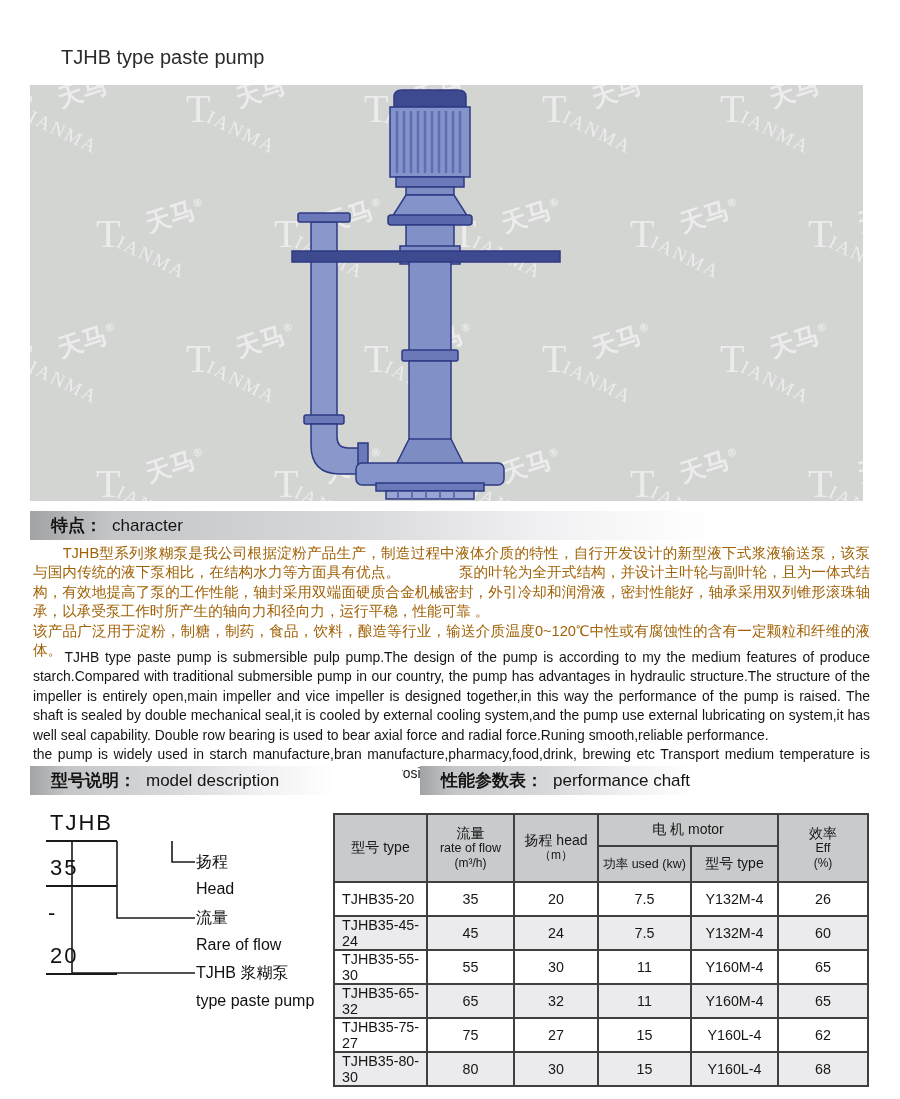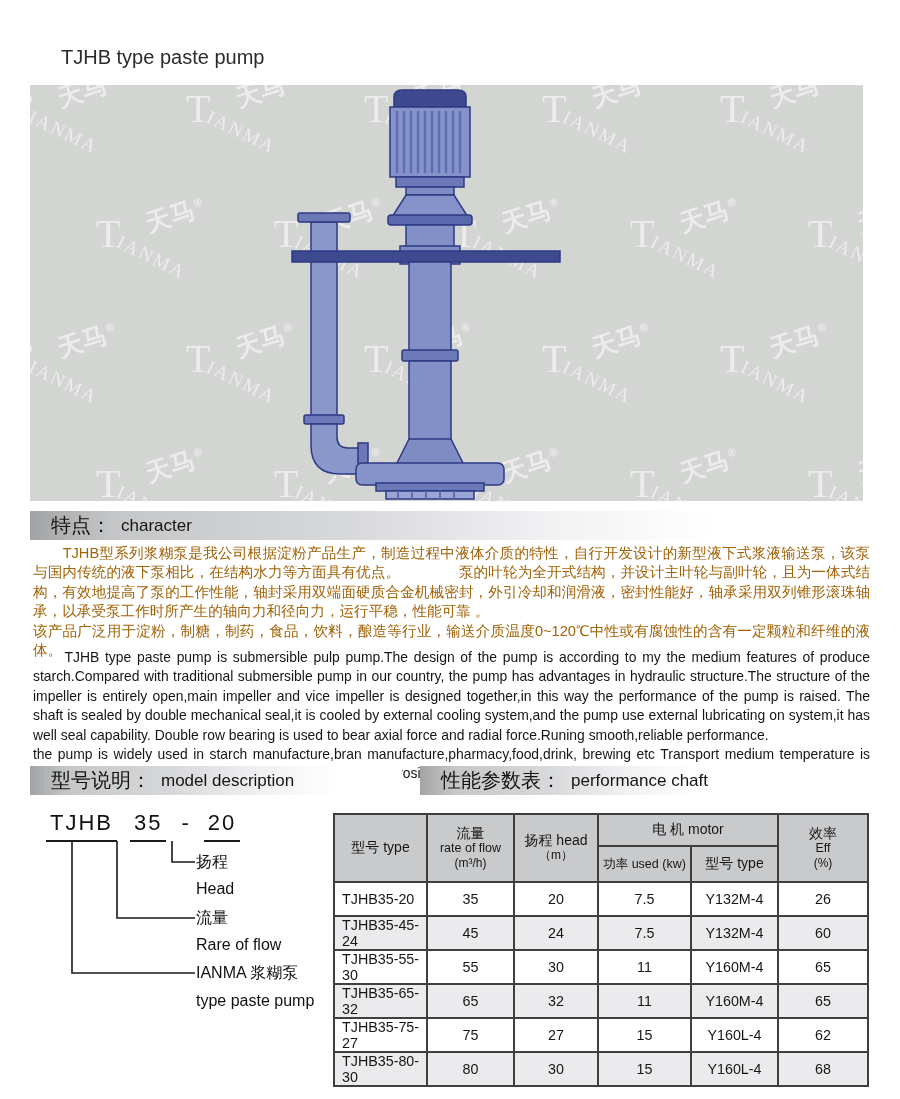--- a/index.html
+++ b/index.html
@@ -19,34 +19,34 @@
   .wm-reg { font-size:11px; vertical-align:super; }
   .wm-en { margin-top:-15px; white-space:nowrap; }
   .wm-t  { font-size:40px; font-family:"Liberation Serif", serif; }
   .wm-rest { display:inline-block; font-size:19px; letter-spacing:2px; font-family:"Liberation Serif", serif;
              transform:rotate(26deg); transform-origin:left center; margin-left:-2px; }
   .pump-svg { position:absolute; left:260px; top:0; }
 
   
   .bar { position:absolute; height:29px; display:flex; align-items:center; padding-left:21px; box-sizing:border-box;
          background:linear-gradient(90deg,#a2a3a5 0,#c5c6c8 10%,#d7d8da 38%,#f1f1f3 62%,#ffffff 82%); }
-  .bar .zh { font-weight:normal; font-size:20px; color:#141414; }
+  .bar .zh { font-weight:bold; font-size:17px; color:#141414; }
   .bar .en { font-size:17px; color:#141414; margin-left:10px; }
   .bar-character { left:30px; top:511px; width:833px; }
   .bar-model     { left:30px; top:766px; width:372px; }
   .bar-perf      { left:420px; top:766px; width:335px; }
 
   
   .para-zh { position:absolute; left:33px; top:544px; width:837px; font-size:14.6px; line-height:19.4px;
              text-align:justify; white-space:pre-line; color:#a16207; }
   .para-en { position:absolute; left:33px; top:648px; width:837px; font-size:13.9px; line-height:19.4px;
              text-align:justify; white-space:pre-line; color:#151515; }
 
   
-  .code-row { position:absolute; left:46px; top:810px; display:flex; gap:13px; font-size:22px; color:#111; }
+  .code-row { position:absolute; left:46px; top:810px; display:flex; gap:13px; font-size:22px; color:#111;flex-direction:column; }
   .code-seg { border-bottom:2px solid #1a1a1a; padding:0 4px 4px 4px; letter-spacing:2px; }
   .code-dash { padding:0 2px 4px 2px; }
   .diagram-lines { position:absolute; left:30px; top:800px; }
   .dlabel { position:absolute; left:196px; font-size:16px; color:#111; white-space:nowrap; }
   .dl-1 { top:852px; } .dl-2 { top:880px; } .dl-3 { top:908px; }
   .dl-4 { top:936px; } .dl-5 { top:963px; } .dl-6 { top:992px; }
 
   
   .perf-table { position:absolute; left:333px; top:813px; border-collapse:collapse; table-layout:fixed; }
   .perf-table th, .perf-table td { border:2px solid #3f3f3f; padding:0; font-weight:normal; }
@@ -219,21 +219,21 @@
   </div>
   <svg class="diagram-lines" width="300" height="290" viewBox="0 0 300 290">
     <polyline points="142,41 142,62 165,62" fill="none" stroke="#1a1a1a" stroke-width="1.6"></polyline>
     <polyline points="87,41 87,118 165,118" fill="none" stroke="#1a1a1a" stroke-width="1.6"></polyline>
     <polyline points="42,41 42,173 165,173" fill="none" stroke="#1a1a1a" stroke-width="1.6"></polyline>
   </svg>
   <div class="dlabel dl-1">扬程</div>
   <div class="dlabel dl-2">Head</div>
   <div class="dlabel dl-3">流量</div>
   <div class="dlabel dl-4">Rare of flow</div>
-  <div class="dlabel dl-5">IANMA 浆糊泵</div>
+  <div class="dlabel dl-5">TJHB 浆糊泵</div>
   <div class="dlabel dl-6">type paste pump</div>
 
   <table class="perf-table">
     <colgroup>
         <col style="width:93px">
         <col style="width:87px">
         <col style="width:84px">
         <col style="width:93px">
         <col style="width:87px">
         <col style="width:90px">

